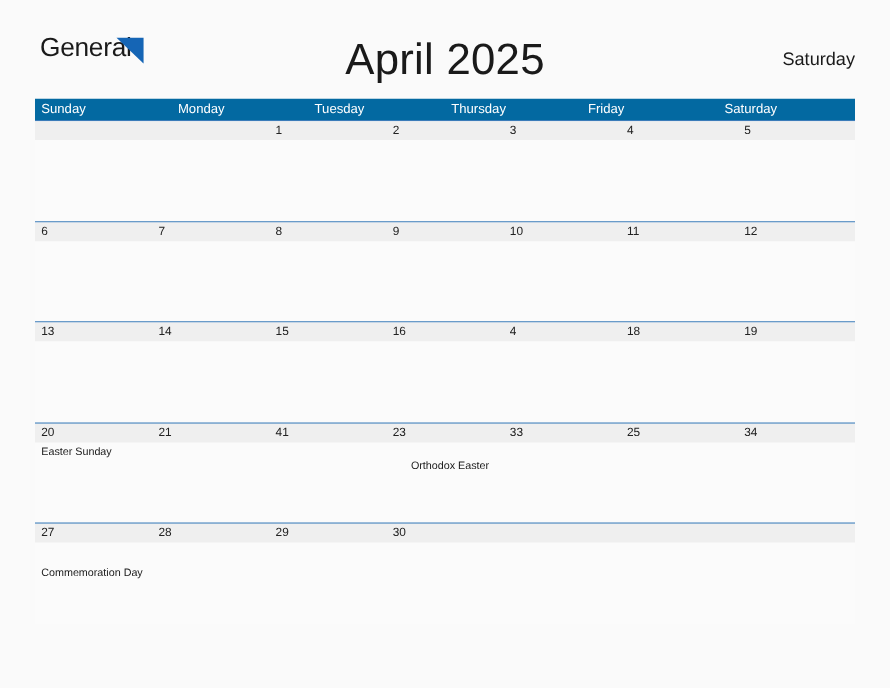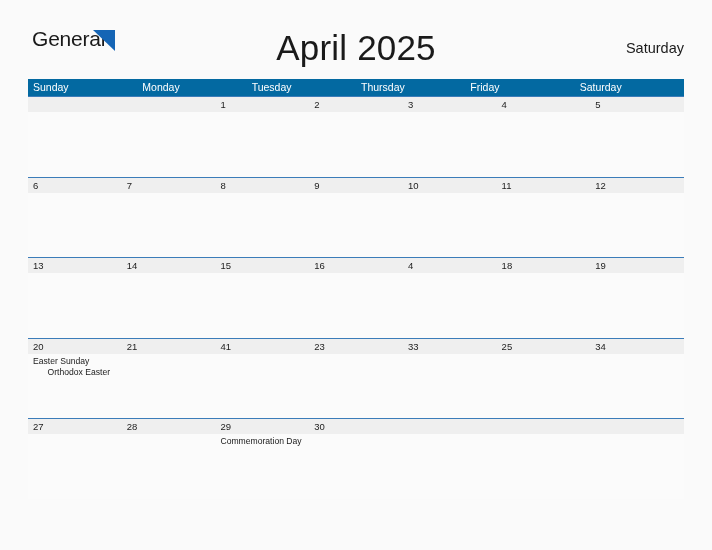--- a/index.html
+++ b/index.html
@@ -113,20 +113,21 @@
     box-sizing: border-box;
   }
   .week .daterow {
     display: flex;
     height: 15px;
     background: #efefef;
   }
   .week .bodyrow {
     display: flex;
     height: 64px;
+    flex-direction: column;
   }
   .daycell-num {
     flex: 1 1 0;
     font-size: 9.5px;
     line-height: 15px;
     color: #222222;
     padding-left: 5px;
     box-sizing: border-box;
     font-family: "Liberation Sans", sans-serif;
   }

